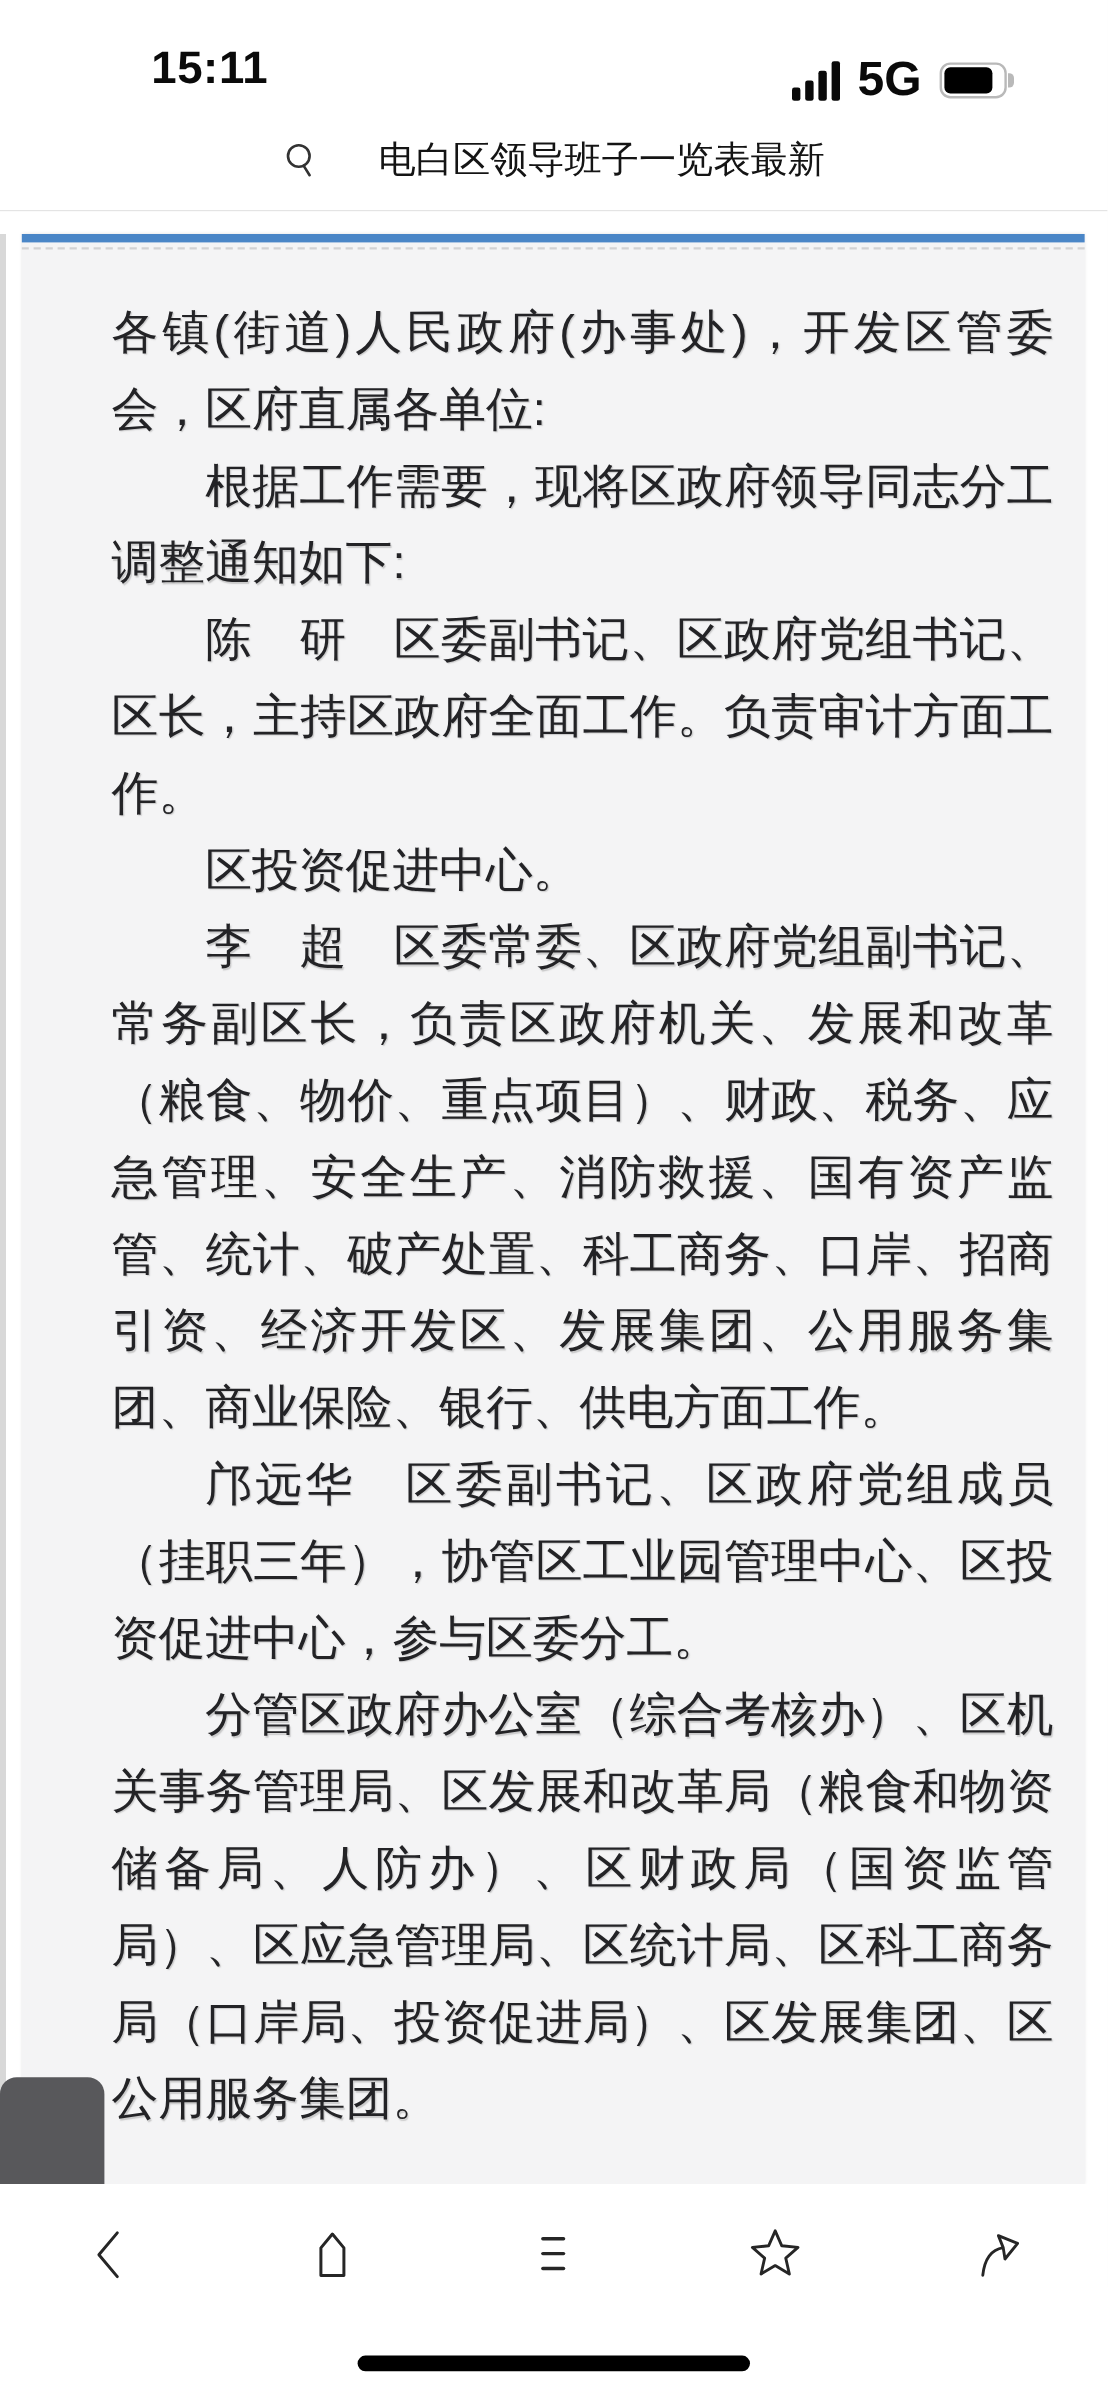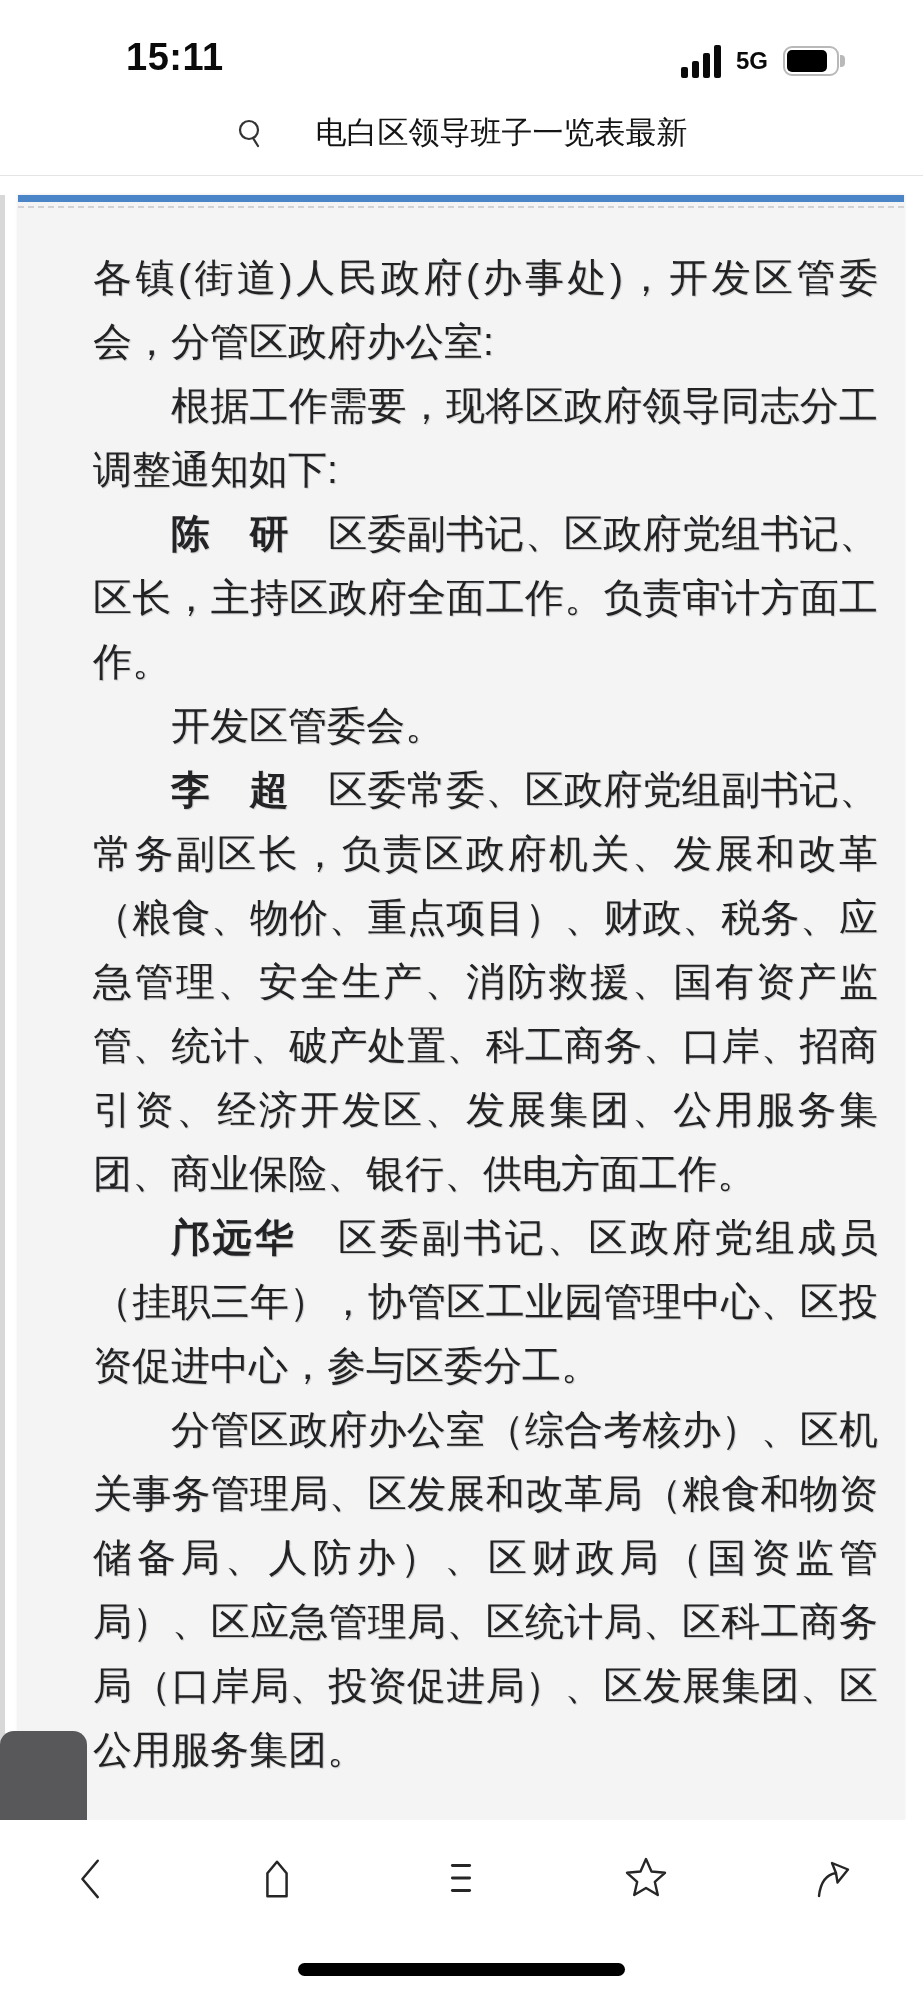--- a/index.html
+++ b/index.html
@@ -4,21 +4,21 @@
 <style>
   * { margin:0; padding:0; box-sizing:border-box; }
   html,body { width:923px; height:2000px; background:#ffffff; overflow:hidden;
     font-family:"Liberation Sans","DejaVu Sans",sans-serif; }
   .screen { position:relative; width:923px; height:1784px; background:#fff; }
 
   
   .statusbar { position:absolute; top:0; left:0; width:923px; height:90px; background:#fff; }
   .time { position:absolute; left:126px; top:36px; font-size:38px; font-weight:700; color:#0a0a0a; letter-spacing:0.5px; }
   .status-right { position:absolute; right:78px; top:44px; display:flex; align-items:center; gap:15px; }
-  .net-label { font-size:24px; font-weight:600; color:#0a0a0a; }
+  .net-label { font-size:40px; font-weight:600; color:#0a0a0a; }
 
   
   .sig { display:flex; align-items:flex-end; gap:4px; height:34px; }
   .sig i { display:block; width:7px; background:#0a0a0a; border-radius:2px; }
   .sig i:nth-child(1){height:11px;} .sig i:nth-child(2){height:17px;}
   .sig i:nth-child(3){height:25px;} .sig i:nth-child(4){height:33px;}
 
   
   .battery { position:relative; width:62px; height:30px; }
   .battery .shell { position:absolute; left:0; top:0; width:56px; height:30px; border:2.5px solid #b9b9b9; border-radius:9px; }
@@ -32,21 +32,21 @@
 
   
   .page-edge-strip { position:absolute; left:0; top:195px; width:5px; height:1625px; background:#d8d8d8; }
   .page { position:absolute; left:18px; top:195px; width:886px; height:1625px; background:#f4f4f5; overflow:hidden; box-shadow:0 0 3px rgba(0,0,0,0.12); }
   .page .topline { height:7px; background:#4a86c7; }
   .page .dashline { height:6px; border-bottom:2px dashed #d2d2d4; margin-bottom:-2px; }
   .content { padding:40px 26px 0 75px; font-size:39px; line-height:64px; color:#232326;
     text-align:justify; text-shadow:1px 1px 1px rgba(120,120,120,0.35); }
   .doc-title { text-align:center; }
   .content p.indent { text-indent:2em; }
-  .content b { font-weight:700; }
+  .content b { font-weight:400; }
   .content b:after { content:"\3000"; font-weight:400; }
 
   
   .float-widget { position:absolute; left:0; top:1731px; width:87px; height:90px; background:#58585b; border-radius:14px 14px 0 0; }
 
   
   .toolbar { position:absolute; left:0; top:1820px; width:923px; height:180px; background:#fff; }
   .toolrow { position:absolute; top:18px; left:0; width:923px; display:flex; }
   .toolbtn { flex:1; display:flex; align-items:center; justify-content:center; height:80px; }
   .toolbtn svg { stroke:#262626; fill:none; stroke-linecap:round; stroke-linejoin:round; }
@@ -84,24 +84,24 @@
     <span class="q">电白区领导班子一览表最新</span>
   </div>
   <div class="divider"></div>
 
   <div class="page-edge-strip"></div>
   <div class="page">
     <div class="topline"></div>
     <div class="dashline"></div>
     <div class="content">
       <div id="paras">
-          <p>各镇(街道)人民政府(办事处)，开发区管委会，分管区政府办公室:</p>
+          <p>各镇(街道)人民政府(办事处)，开发区管委会，区府直属各单位:</p>
           <p class="indent">根据工作需要，现将区政府领导同志分工调整通知如下:</p>
           <p class="indent"><b>陈　研</b>区委副书记、区政府党组书记、区长，主持区政府全面工作。负责审计方面工作。</p>
-          <p class="indent">开发区管委会。</p>
+          <p class="indent">区投资促进中心。</p>
           <p class="indent"><b>李　超</b>区委常委、区政府党组副书记、常务副区长，负责区政府机关、发展和改革（粮食、物价、重点项目）、财政、税务、应急管理、安全生产、消防救援、国有资产监管、统计、破产处置、科工商务、口岸、招商引资、经济开发区、发展集团、公用服务集团、商业保险、银行、供电方面工作。</p>
           <p class="indent"><b>邝远华</b>区委副书记、区政府党组成员（挂职三年），协管区工业园管理中心、区投资促进中心，参与区委分工。</p>
           <p class="indent">分管区政府办公室（综合考核办）、区机关事务管理局、区发展和改革局（粮食和物资储备局、人防办）、区财政局（国资监管局）、区应急管理局、区统计局、区科工商务局（口岸局、投资促进局）、区发展集团、区公用服务集团。</p>
         </div>
     </div>
   </div>
 
   <div class="float-widget"></div>
 
   <div class="toolbar">

